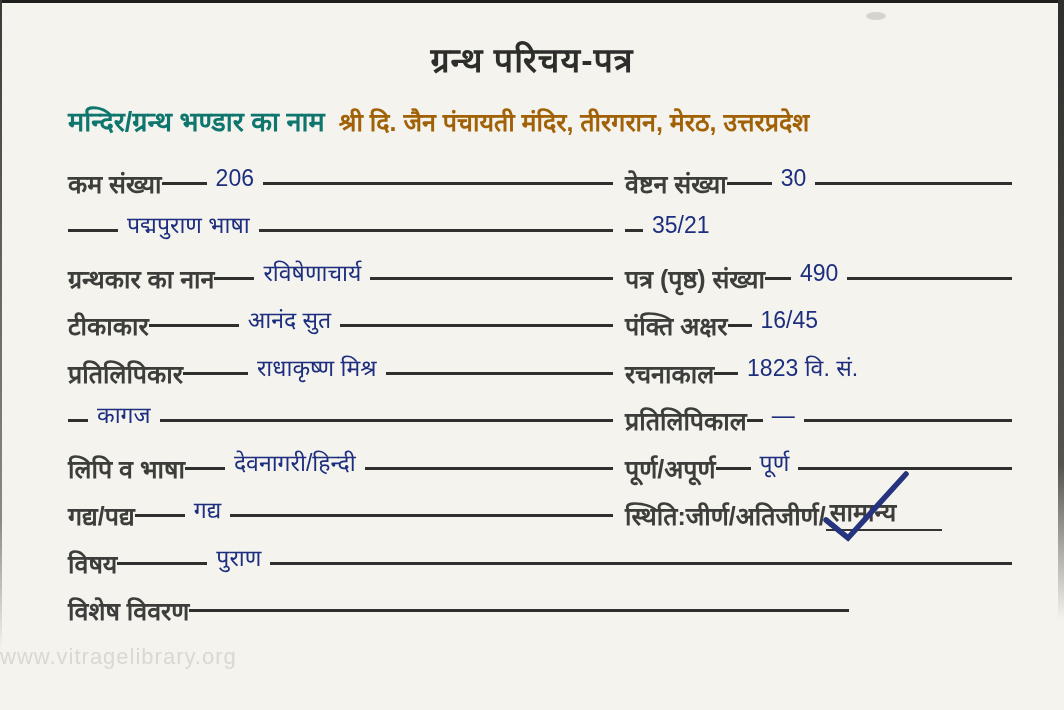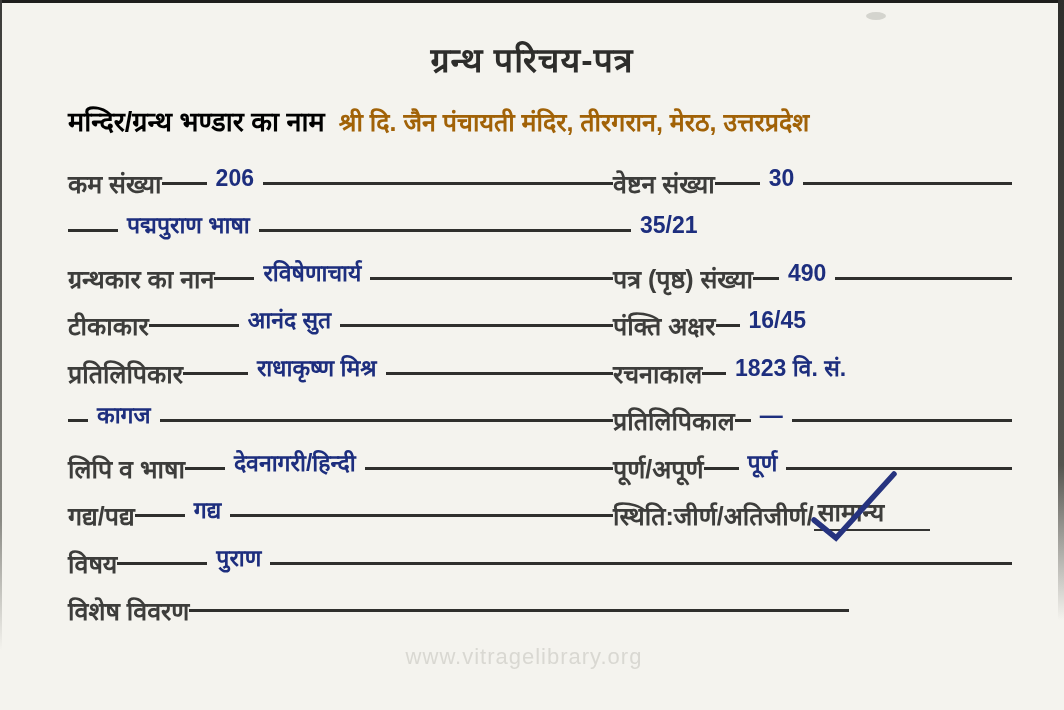--- a/index.html
+++ b/index.html
@@ -17,43 +17,43 @@
                 background:linear-gradient(#3a3a38, #8a8a84 80%, rgba(138,138,132,0)); }
   .smudge { position:absolute; left:866px; top:12px; width:20px; height:8px;
             background:#ccccc6; border-radius:50%; opacity:.8; }
 
   .title { text-align:center; margin-top:36px; font-size:34px; font-weight:bold;
            color:#2d2d2b; letter-spacing:1px; }
 
   .content { padding:0 52px 0 68px; }
 
   .header-row { display:flex; align-items:baseline; margin-top:20px; white-space:nowrap; }
-  .header-lbl { font-size:27px; font-weight:bold; color:#000000; }
+  .header-lbl { font-size:27px; font-weight:bold; color:#0f766e; }
   .header-val { font-size:25px; font-weight:bold; color:#a16207; margin-left:14px; }
 
   .grid { display:flex; margin-top:12px; }
   .col-l { width:545px; flex:0 0 545px; }
-  .col-r { flex:1; margin-left:0; }
+  .col-r { flex:1; margin-left:12px; }
 
   .row { display:flex; align-items:flex-end; height:47.5px;text-align:center; }
   .row.full { height:47.5px; }
   .lbl { font-size:25px; font-weight:bold; color:#3d3d3b; white-space:nowrap; line-height:1.15; }
-  .val { font-size:23px; font-weight:bold; color:#1d2e7e; white-space:nowrap;
+  .val { font-size:23px; font-weight:normal; color:#1d2e7e; white-space:nowrap;
          margin:0 9px 9px 9px; line-height:1; }
   .seg { align-self:flex-end; border-bottom:3px solid #2f2f2d; margin-bottom:14px; height:0; }
   .seg.grow { flex:1 1 auto; }
   .spacer { flex:1 1 auto; }
 
   .status-word { position:relative; display:inline-block; font-size:25px; font-weight:bold;
                  color:#3d3d3b; border-bottom:2.5px solid #34343formation2; border-bottom:2.5px solid #343432;
                  padding:0 46px 1px 4px; white-space:nowrap; }
   .check-svg { position:absolute; left:-14px; top:-28px; width:104px; height:84px;
                pointer-events:none; }
 
-  .watermark { position:absolute; left:0; right:16px; top:644px; text-align:center;
+  .watermark { position:absolute; left:0; right:16px; top:644px; 
                font-size:22px; color:#d9d8d2; letter-spacing:1px; }
 </style>
 </head>
 <body>
 
 <div class="card">
   <div class="edge-top"></div>
   <div class="edge-right"></div>
   <div class="edge-left"></div>
   <div class="smudge"></div>

